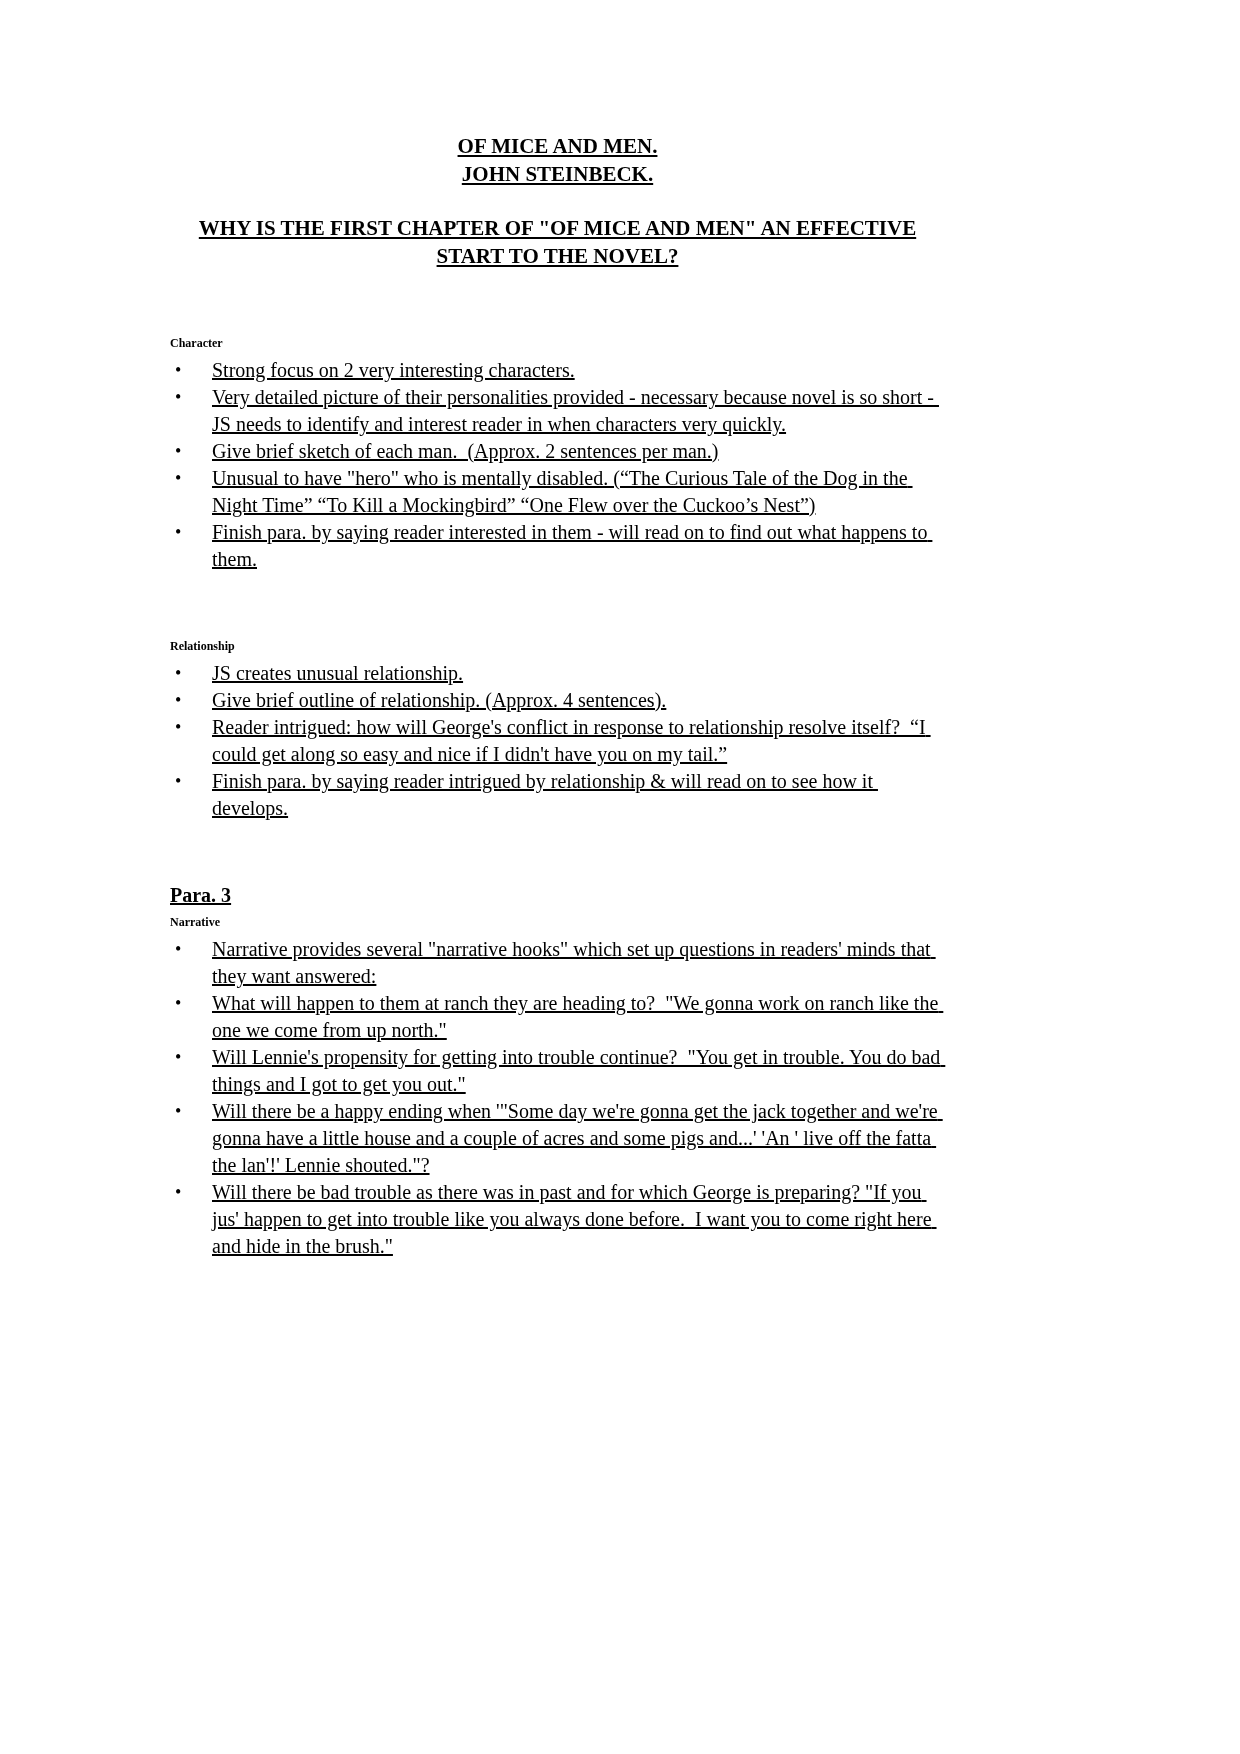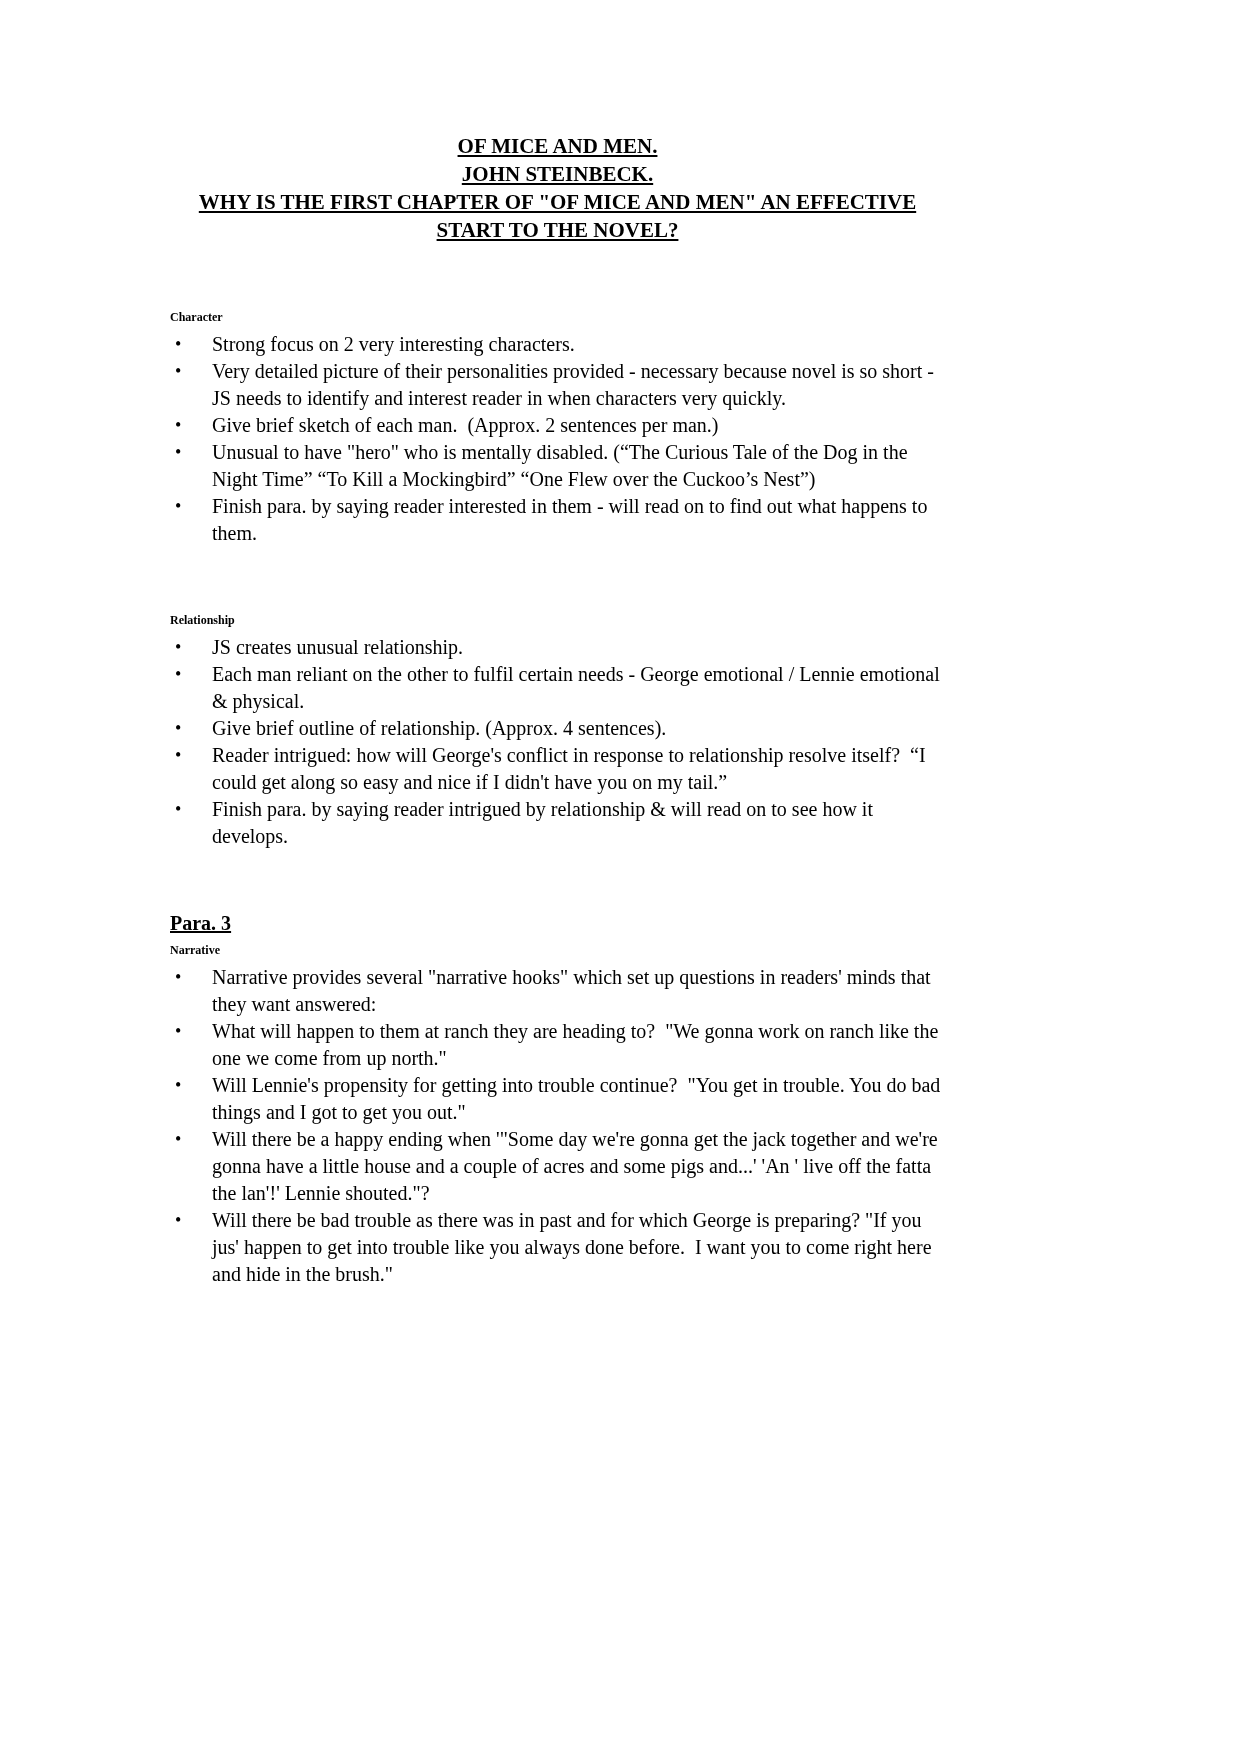--- a/index.html
+++ b/index.html
@@ -22,20 +22,21 @@
   }
   .title-block { text-align: center; }
   .title-line {
     font-weight: bold;
     text-decoration: underline;
     font-size: 21px;
     line-height: 28px;
   }
   .question-block {
     text-align: center;
+    margin-top: 26px;
   }
   .section { margin-top: 60px; }
   .para-heading {
     font-weight: bold;
     text-decoration: underline;
     font-size: 20px;
     line-height: 27px;
   }
   .para-subheading {
     font-weight: bold;
@@ -44,20 +45,21 @@
   }
   ul.bullets {
     margin: 0;
     padding: 0;
     list-style: none;
   }
   ul.bullets li {
     position: relative;
     padding-left: 42px;
     white-space: pre-wrap;
+    text-decoration: underline;
   }
   ul.bullets li::before {
     content: "\2022";
     position: absolute;
     left: 5px;
     top: 0;
     font-size: 18px;
   }
 </style>
 </head>
@@ -83,21 +85,20 @@
           <li>Very detailed picture of their personalities provided - necessary because novel is so short - JS needs to identify and interest reader in when characters very quickly.</li>
           <li>Give brief sketch of each man.  (Approx. 2 sentences per man.)</li>
           <li>Unusual to have "hero" who is mentally disabled. (“The Curious Tale of the Dog in the Night Time” “To Kill a Mockingbird” “One Flew over the Cuckoo’s Nest”)</li>
           <li>Finish para. by saying reader interested in them - will read on to find out what happens to them.</li>
         </ul>
       </div>
       <div class="section">
         <div class="para-subheading">Relationship</div>
         <ul class="bullets">
           <li>JS creates unusual relationship.</li>
-          <li>Each man reliant on the other to fulfil certain needs - George emotional / Lennie emotional &amp; physical.</li>
           <li>Give brief outline of relationship. (Approx. 4 sentences).</li>
           <li>Reader intrigued: how will George's conflict in response to relationship resolve itself?  “I could get along so easy and nice if I didn't have you on my tail.”</li>
           <li>Finish para. by saying reader intrigued by relationship &amp; will read on to see how it develops.</li>
         </ul>
       </div>
       <div class="section">
         <div class="para-heading">Para. 3</div>
         <div class="para-subheading">Narrative</div>
         <ul class="bullets">
           <li>Narrative provides several "narrative hooks" which set up questions in readers' minds that they want answered:</li>

